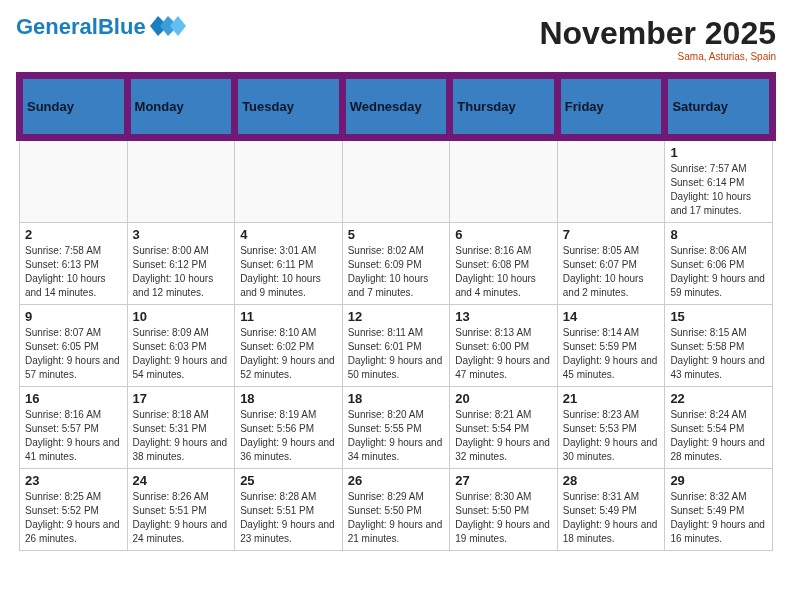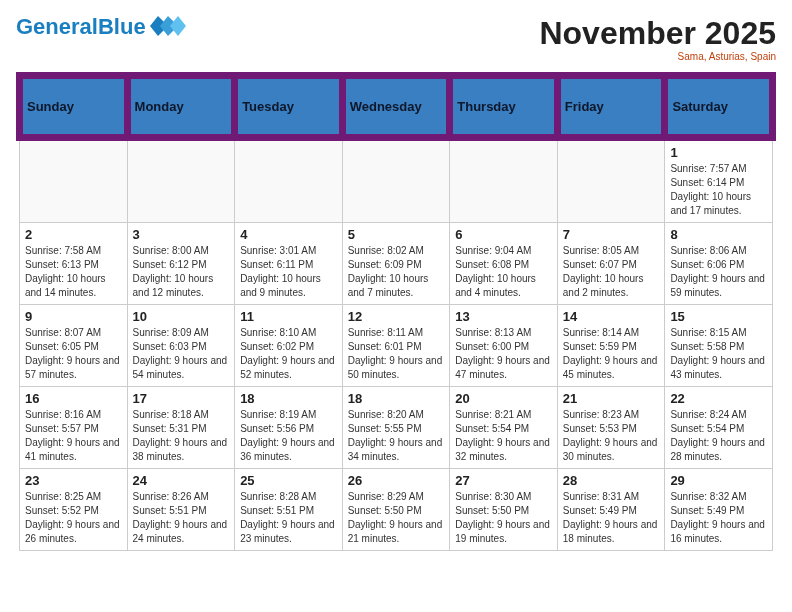--- a/index.html
+++ b/index.html
@@ -156,21 +156,21 @@
 Daylight: 10 hours and 9 minutes.</div>
         </td>
         <td>
           <span class="day-number">5</span>
           <div class="day-info">Sunrise: 8:02 AM
 Sunset: 6:09 PM
 Daylight: 10 hours and 7 minutes.</div>
         </td>
         <td>
           <span class="day-number">6</span>
-          <div class="day-info">Sunrise: 9:04 AM
+          <div class="day-info">Sunrise: 8:16 AM
 Sunset: 6:08 PM
 Daylight: 10 hours and 4 minutes.</div>
         </td>
         <td>
           <span class="day-number">7</span>
           <div class="day-info">Sunrise: 8:05 AM
 Sunset: 6:07 PM
 Daylight: 10 hours and 2 minutes.</div>
         </td>
         <td>

